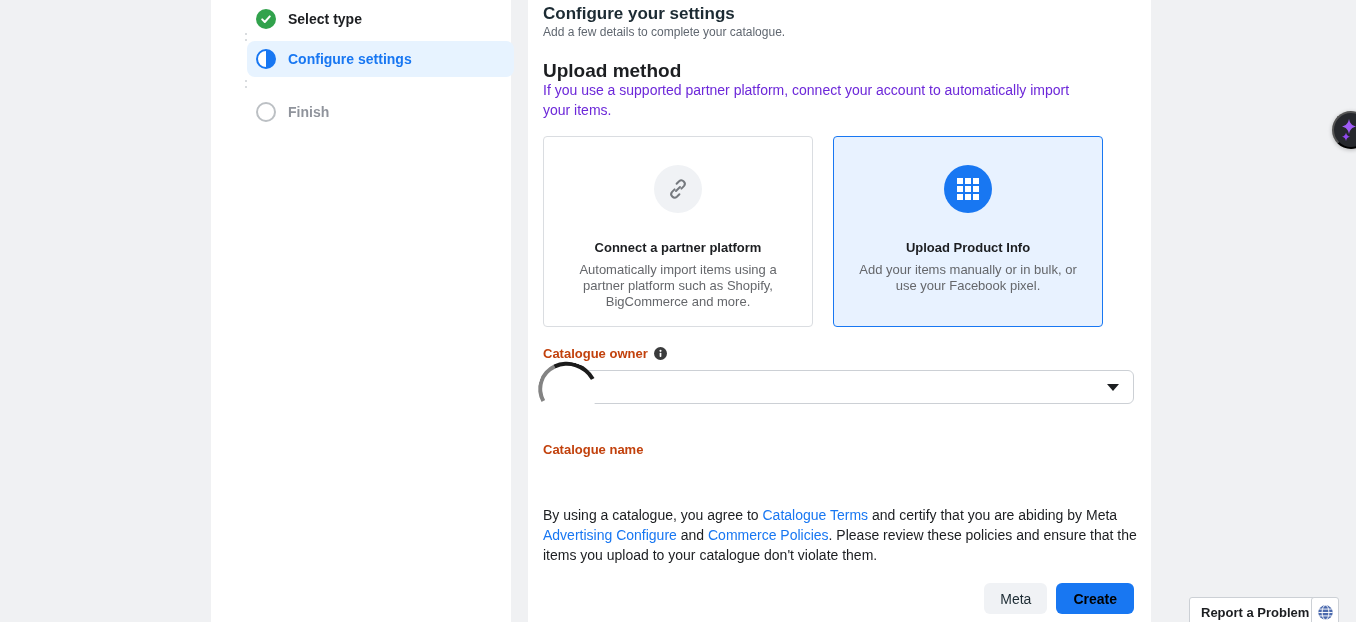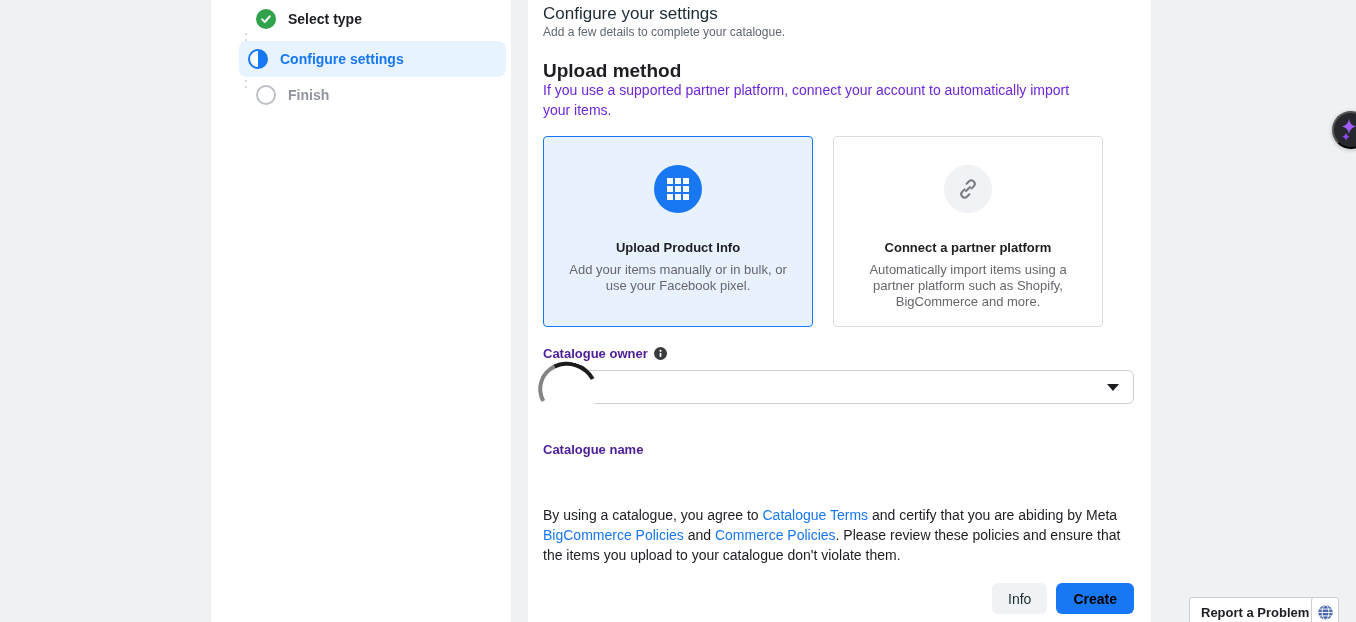--- a/index.html
+++ b/index.html
@@ -16,46 +16,46 @@
     background:#fff;
   }
   .step-row {
     position:absolute; display:flex; align-items:center; gap:12px;
     left:25px; cursor:pointer;margin-left:20px;
   }
   .step-row .step-label { font-size:14px; font-weight:bold; }
   .row-complete { top:9px; }
   .row-complete .step-label { color:#1c1e21; }
   .row-active {
-    left:8px; top:41px; width:267px; height:36px;
+    left:16px; top:41px; width:267px; height:36px;
     background:#e7f3ff; border-radius:8px; padding-left:9px;
   }
   .row-active .step-label { color:#1877f2; }
-  .row-upcoming { top:85px; }
+  .row-upcoming { top:102px; }
   .row-upcoming .step-label { color:#90949c; }
   .circ { width:20px; height:20px; border-radius:50%; flex:0 0 auto; }
   .circ-check {
     background:#31a24c; display:flex; align-items:center; justify-content:center;
   }
   .circ-half {
     border:2px solid #1877f2;
     background:linear-gradient(to right, #ffffff 50%, #1877f2 50%);
   }
   .circ-empty { border:2px solid #bcc0c4; background:#fff; }
   .dotcol { position:absolute; left:34px; width:2px; }
   .dotcol span { display:block; width:2px; height:2px; border-radius:50%; background:#ccd0d5; margin-bottom:4px; }
   .dots-1 { top:33px; }
   .dots-2 { top:80px; }
 
   
   .main {
     position:absolute; left:528px; top:0; width:623px; height:622px;
     background:#fff;
   }
-  .page-title { position:absolute; left:15px; top:4px; font-size:17px; font-weight:normal; color:#1c2b33; }
+  .page-title { position:absolute; left:15px; top:4px; font-size:17px; font-weight:bold; color:#1c2b33; }
   .page-subtitle { position:absolute; left:15px; top:25px; font-size:12px; color:#606770; }
   .section-label { position:absolute; left:15px; top:60px; font-size:19px; font-weight:bold; color:#1c1e21; }
   .section-desc { position:absolute; left:15px; top:80px; font-size:14px; line-height:20px; color:#6d28d9; width:552px; }
 
   .cards { position:absolute; left:15px; top:136px; display:flex; gap:20px; }
   .method-card {
     width:270px; height:191px; background:#fff; border:1px solid #dadde1;
     border-radius:4px; display:flex; flex-direction:column; align-items:center;
     text-align:center; padding:28px 15px 0; cursor:pointer;
   }
@@ -65,21 +65,21 @@
     display:flex; align-items:center; justify-content:center; margin-bottom:27px;
   }
   .icon-circle-blue { background:#1877f2; }
   .icon-circle-gray { background:#f0f2f5; }
   .grid-icon { display:grid; grid-template-columns:repeat(3,6px); grid-template-rows:repeat(3,6px); gap:2px; }
   .grid-icon i { background:#fff; }
   .card-title { font-size:13px; font-weight:bold; color:#1c1e21; margin-bottom:7px; }
   .card-desc { font-size:13px; line-height:16px; color:#65676b; }
 
   .field-label {
-    position:absolute; left:15px; font-size:13px; font-weight:bold; color:#4c1d95;
+    position:absolute; left:15px; font-size:13px; font-weight:bold; color:#c2410c;
     display:flex; align-items:center; gap:6px;
   }
   .owner-label { top:346px; }
   .name-label { top:422px;margin-top:20px; }
   .info-icon { display:inline-flex; cursor:pointer; }
 
   .owner-select {
     position:absolute; left:15px; top:370px; width:591px; height:34px;
     border:1px solid #ccd0d5; border-radius:6px; background:#fff; cursor:pointer;
   }
@@ -172,48 +172,48 @@
 </aside>
 
 <main class="main">
   <h1 class="page-title">Configure your settings</h1>
   <p class="page-subtitle">Add a few details to complete your catalogue.</p>
 
   <h2 class="section-label">Upload method</h2>
   <p class="section-desc">If you use a supported partner platform, connect your account to automatically import your items.</p>
 
   <div class="cards">
-    <div class="method-card selected">
-      <span class="card-icon-circle icon-circle-blue">
-        <span class="grid-icon">
-            <i></i>
-            <i></i>
-            <i></i>
-            <i></i>
-            <i></i>
-            <i></i>
-            <i></i>
-            <i></i>
-            <i></i>
-          </span>
-      </span>
-      <div class="card-title">Upload Product Info</div>
-      <div class="card-desc">Add your items manually or in bulk, or use your Facebook pixel.</div>
-    </div>
     <div class="method-card">
       <span class="card-icon-circle icon-circle-gray">
         <svg width="24" height="24" viewBox="0 0 24 24" fill="none" stroke="#75797e" stroke-width="2" stroke-linecap="round">
           <path d="M10 14 L14 10"></path>
           <path d="M8.6 12.4 l-2.5 2.5 a3.4 3.4 0 0 0 4.8 4.8 l2.5 -2.5"></path>
           <path d="M15.4 11.6 l2.5 -2.5 a3.4 3.4 0 0 0 -4.8 -4.8 l-2.5 2.5"></path>
         </svg>
       </span>
       <div class="card-title">Connect a partner platform</div>
       <div class="card-desc">Automatically import items using a partner platform such as Shopify, BigCommerce and more.</div>
     </div>
+    <div class="method-card selected">
+      <span class="card-icon-circle icon-circle-blue">
+        <span class="grid-icon">
+            <i></i>
+            <i></i>
+            <i></i>
+            <i></i>
+            <i></i>
+            <i></i>
+            <i></i>
+            <i></i>
+            <i></i>
+          </span>
+      </span>
+      <div class="card-title">Upload Product Info</div>
+      <div class="card-desc">Add your items manually or in bulk, or use your Facebook pixel.</div>
+    </div>
   </div>
 
   <div class="field-label owner-label">
     <span>Catalogue owner</span>
     <span class="info-icon">
       <svg width="13" height="13" viewBox="0 0 24 24">
         <circle cx="12" cy="12" r="12" fill="#3a3b3c"></circle>
         <circle cx="12" cy="7" r="2" fill="#fff"></circle>
         <rect x="10.4" y="10.5" width="3.2" height="8" rx="1.4" fill="#fff"></rect>
       </svg>
@@ -224,25 +224,25 @@
     <span class="caret-down"></span>
   </div>
   <div class="owner-avatar"></div>
   <div class="owner-avatar-bump"></div>
 
   <div class="field-label name-label">
     <span>Catalogue name</span>
   </div>
 
   <p class="legal">
-    <span>By using a catalogue, you agree to </span><a>Catalogue Terms</a><span> and certify that you are abiding by Meta </span><a>BigCommerce Policies</a><span> and </span><a>Commerce Policies</a><span>. Please review these policies and ensure that the items you upload to your catalogue don't violate them.</span>
+    <span>By using a catalogue, you agree to </span><a>Catalogue Terms</a><span> and certify that you are abiding by Meta </span><a>Advertising Configure</a><span> and </span><a>Commerce Policies</a><span>. Please review these policies and ensure that the items you upload to your catalogue don't violate them.</span>
   </p>
 
   <div class="footer-actions">
-    <button class="btn btn-back">Info</button>
+    <button class="btn btn-back">Meta</button>
     <button class="btn btn-create">Create</button>
   </div>
 </main>
 
 <button class="report-btn">Report a Problem</button>
 <button class="globe-btn">
   <svg width="17" height="17" viewBox="0 0 20 20">
     <circle cx="10" cy="10" r="8.5" fill="#4a69ad"></circle>
     <ellipse cx="10" cy="10" rx="4" ry="8.5" fill="none" stroke="#fff" stroke-width="1.1"></ellipse>
     <line x1="1.5" y1="10" x2="18.5" y2="10" stroke="#fff" stroke-width="1.1"></line>

